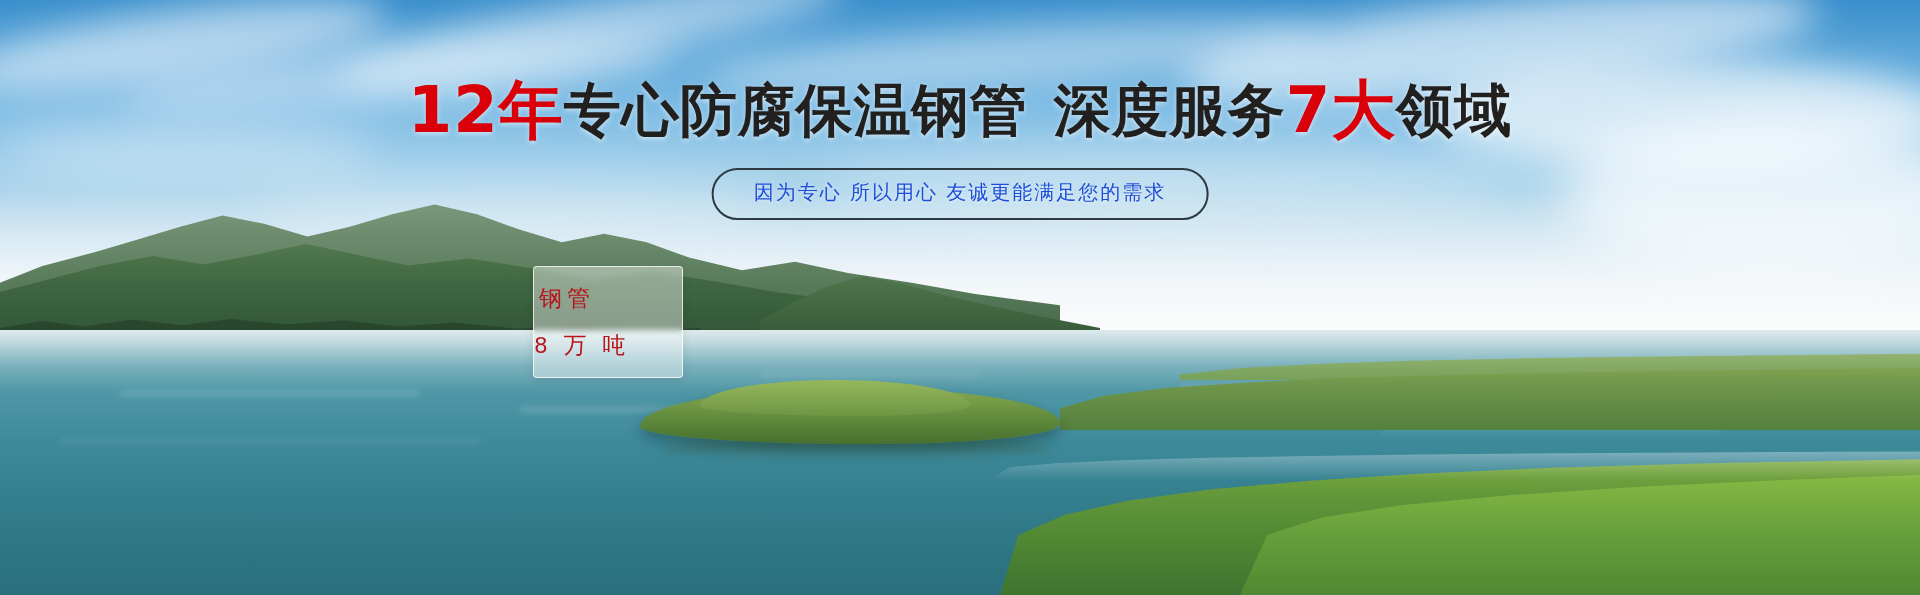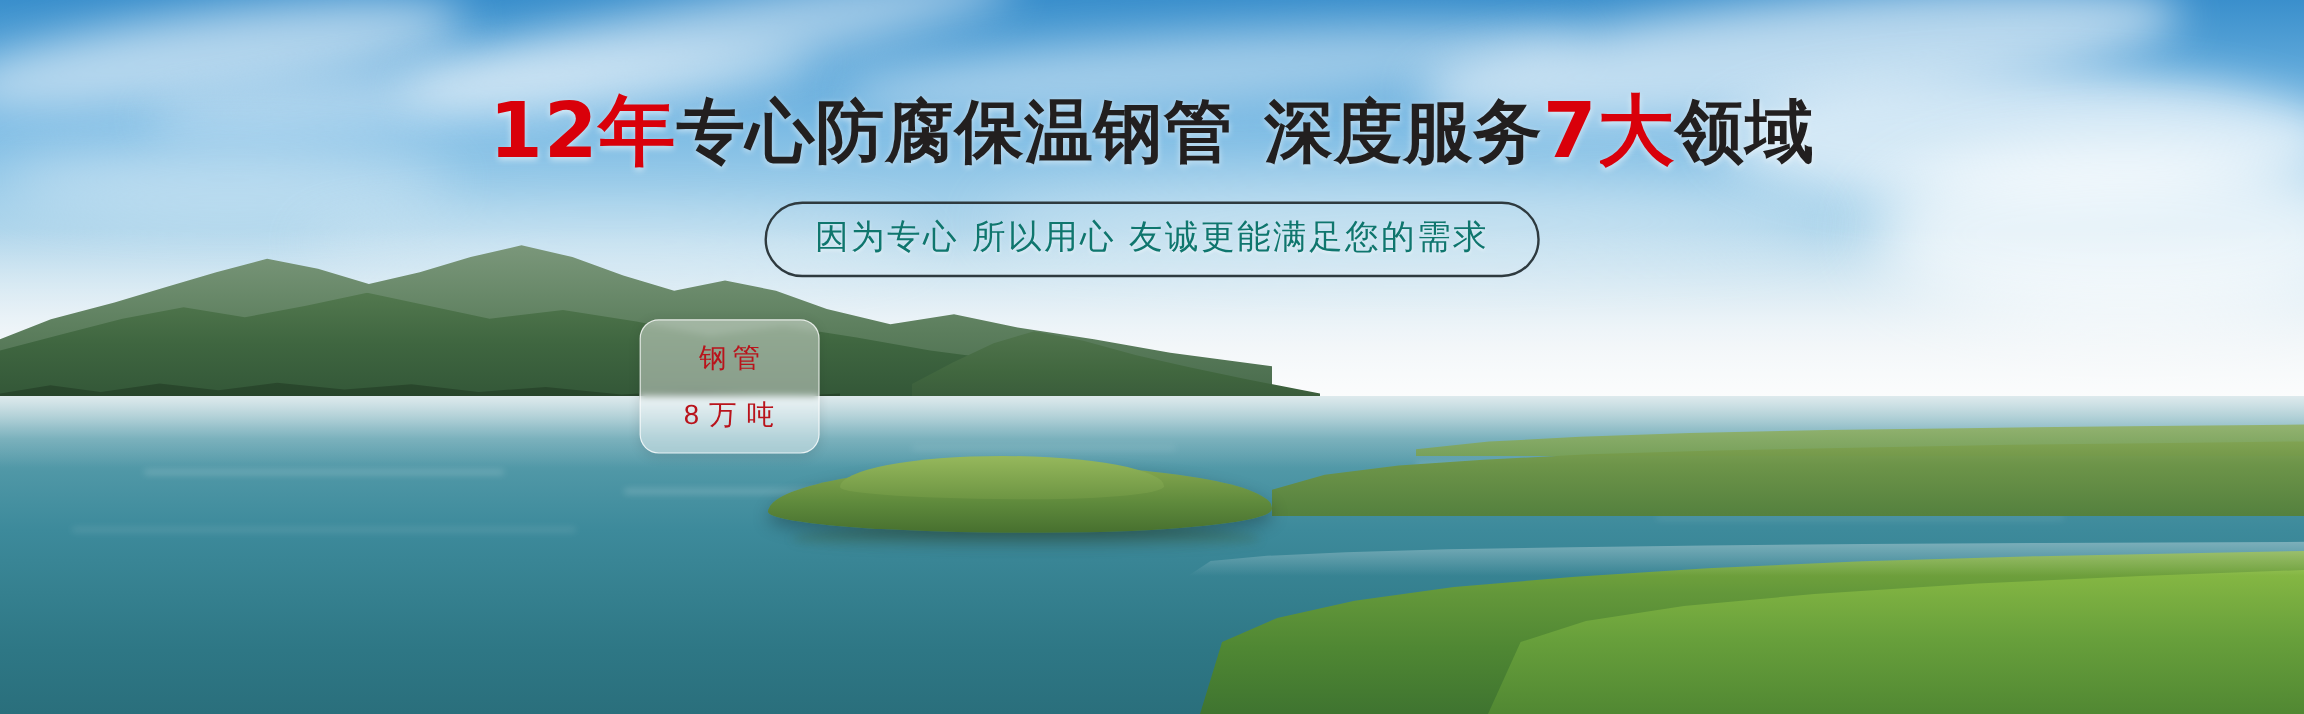--- a/index.html
+++ b/index.html
@@ -135,46 +135,46 @@
 
   .pill{
     position:absolute;left:50%;top:168px;transform:translateX(-50%);
     border:2px solid #2e3a3f;border-radius:34px;
     padding:9px 40px 12px 40px;
     background:rgba(255,255,255,.04);
     white-space:nowrap;
   }
   .pill-text{
     font-family:"DejaVu Sans","Liberation Sans",sans-serif;
-    font-size:28px;color:#0f766e;letter-spacing:2px;font-weight:500;
+    font-size:20px;color:#1d4ed8;letter-spacing:2px;font-weight:500;
     text-shadow:0 1px 3px rgba(255,255,255,.5);
   }
 
   
   .stats{
     position:absolute;left:533px;top:266px;
     display:flex;gap:8px;
   }
   .stat{
     width:148px;height:110px;
     background:rgba(255,255,255,.42);
     border:1px solid rgba(255,255,255,.75);
-    border-radius:16px;
+    border-radius:4px;
     backdrop-filter:blur(3px);
     display:flex;flex-direction:column;
-    align-items:center;justify-content:center;
+    align-items:flex-start;justify-content:center;
     box-shadow:0 2px 10px rgba(0,0,0,.10);
   }
   .stat-title{
     font-family:"DejaVu Sans","Liberation Sans",sans-serif;
     font-size:23px;color:#b9131b;font-weight:500;letter-spacing:5px;
     text-indent:5px;margin-bottom:16px;
   }
   .stat-value{
-    font-family:Liberation Sans, sans-serif;
+    font-family:Liberation Mono, monospace;
     font-size:23px;color:#b9131b;font-weight:500;letter-spacing:1px;
   }
   .stat-value sup{font-size:14px;vertical-align:super;}
 </style>
 </head>
 <body>
 
 <div id="banner">
 
   <div class="sky">

